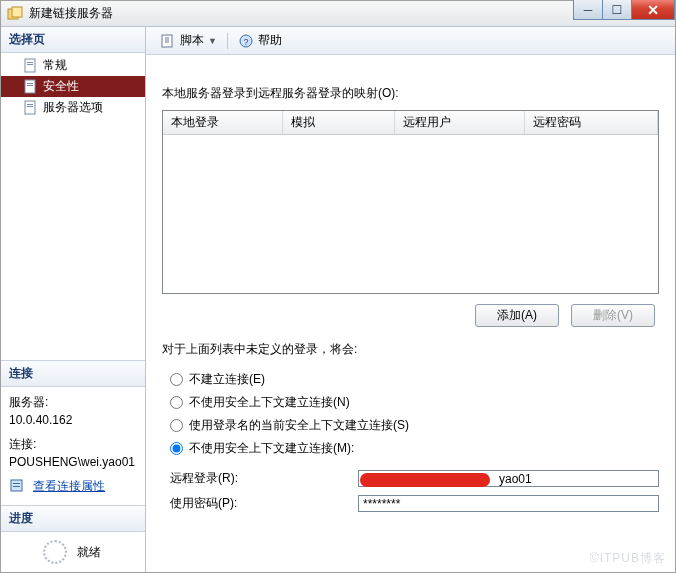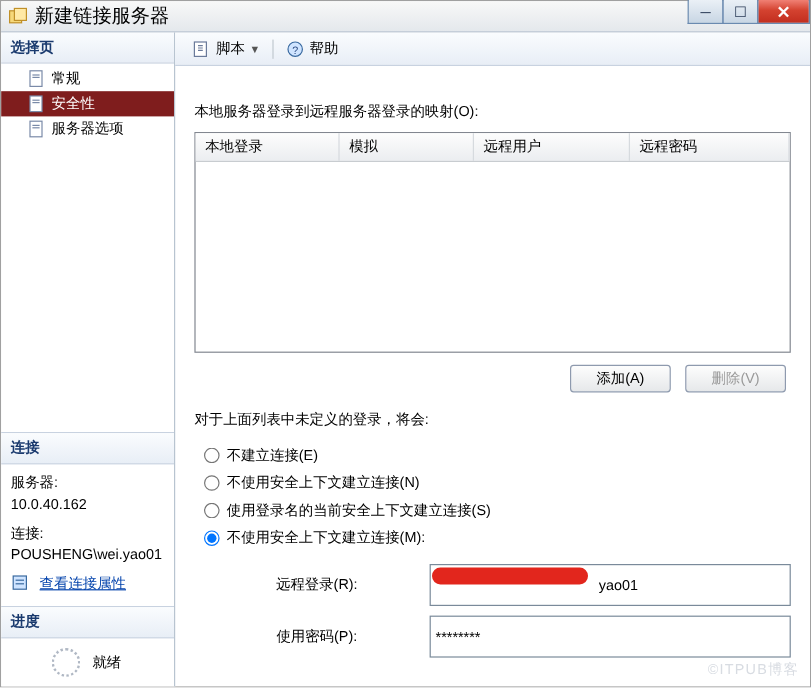--- a/index.html
+++ b/index.html
@@ -1,19 +1,19 @@
 <!DOCTYPE html>
 <html><head>
 <meta charset="utf-8">
 <style>
 * { box-sizing: border-box; margin: 0; padding: 0; }
 body { font-family: "Microsoft YaHei", Tahoma, sans-serif; font-size: 12px; color: #000; background: #fff; width: 676px; height: 573px; overflow: hidden; }
 .window { width: 676px; height: 573px; display: flex; flex-direction: column; border: 1px solid #a0a0a0; }
 .titlebar { height: 26px; background: linear-gradient(#f8f8f8,#e4e8ec); display: flex; align-items: center; padding: 0 6px; border-bottom: 1px solid #b8c4d0; position: relative; }
-.titlebar .title { margin-left: 6px; font-size: 16px; }
+.titlebar .title { margin-left: 6px; font-size: 12px; }
 .titlebar .tb-icon { width: 16px; height: 16px; display: inline-block; }
 .win-btns { position: absolute; right: 0; top: -1px; display: flex; }
 .win-btn { width: 30px; height: 20px; background: linear-gradient(#eaf0f6,#c8d6e4); border: 1px solid #6a8ab0; border-top: none; margin-left: -1px; display: flex; align-items: center; justify-content: center; font-family: Arial; font-size: 12px; color: #2a3a55; }
 .win-btn.max { }
 .win-btn.close { width: 44px; background: linear-gradient(#f08074,#d44230 45%,#c22e1e); color: #fff; font-weight: bold; font-size: 14px;}
 .body { flex: 1; display: flex; }
 .leftcol { width: 180px; border-right: 1px solid #b8c4d0; display: flex; flex-direction: column; background: #fff; }
 .pane-head { background: linear-gradient(#fafcfe,#e8eef6); border-bottom: 1px solid #c8d2e0; padding: 4px 8px; color: #1a3a6e; font-weight: bold; }
 .nav { padding: 2px 0; }
 .nav-item { display: flex; align-items: center; padding: 2px 22px; gap: 4px; }
@@ -39,22 +39,22 @@
 .gh.c2 { width: 112px; }
 .gh.c3 { width: 130px; }
 .gh.c4 { flex: 1; }
 .btn-row { display: flex; justify-content: flex-end; gap: 12px; padding: 10px 4px 14px 0; }
 .btn { min-width: 84px; height: 23px; background: linear-gradient(#fdfdfd,#e6e8ea); border: 1px solid #8e9aae; border-radius: 3px; font-size: 12px; padding: 0 10px; display: inline-flex; align-items: center; justify-content: center; }
 .btn[disabled] { color: #9a9a9a; }
 .radio-group { margin-top: 10px; }
 .radio-line { display: flex; align-items: center; gap: 6px; padding: 3px 0 3px 8px; }
 .radio-line input { margin: 0; }
 .form-row { display: flex; align-items: center; padding: 4px 0 4px 8px; }
-.form-row .flabel { width: 188px; text-align: center; }
-.form-row input[type=text], .form-row input[type=password] { flex: 1; height: 35px; border: 1px solid #7a8a9a; padding: 0 4px; font-size: 12px; font-family: inherit; }
+.form-row .flabel { width: 188px; }
+.form-row input[type=text], .form-row input[type=password] { flex: 1; height: 17px; border: 1px solid #7a8a9a; padding: 0 4px; font-size: 12px; font-family: inherit; }
 .watermark { position: absolute; right: 10px; bottom: 6px; color: #d8dce2; font-size: 12px; letter-spacing: 1px;}
 .redacted { position: absolute; width: 130px; height: 14px; background: #e2261d; border-radius: 7px; margin-top: 3px; margin-left: 2px; pointer-events: none; }
 .rel { position: relative; display: flex; flex: 1; }
 .rel input { flex: 1; }
 </style>
 </head>
 <body>
 
 <div class="window">
   <div class="titlebar">

